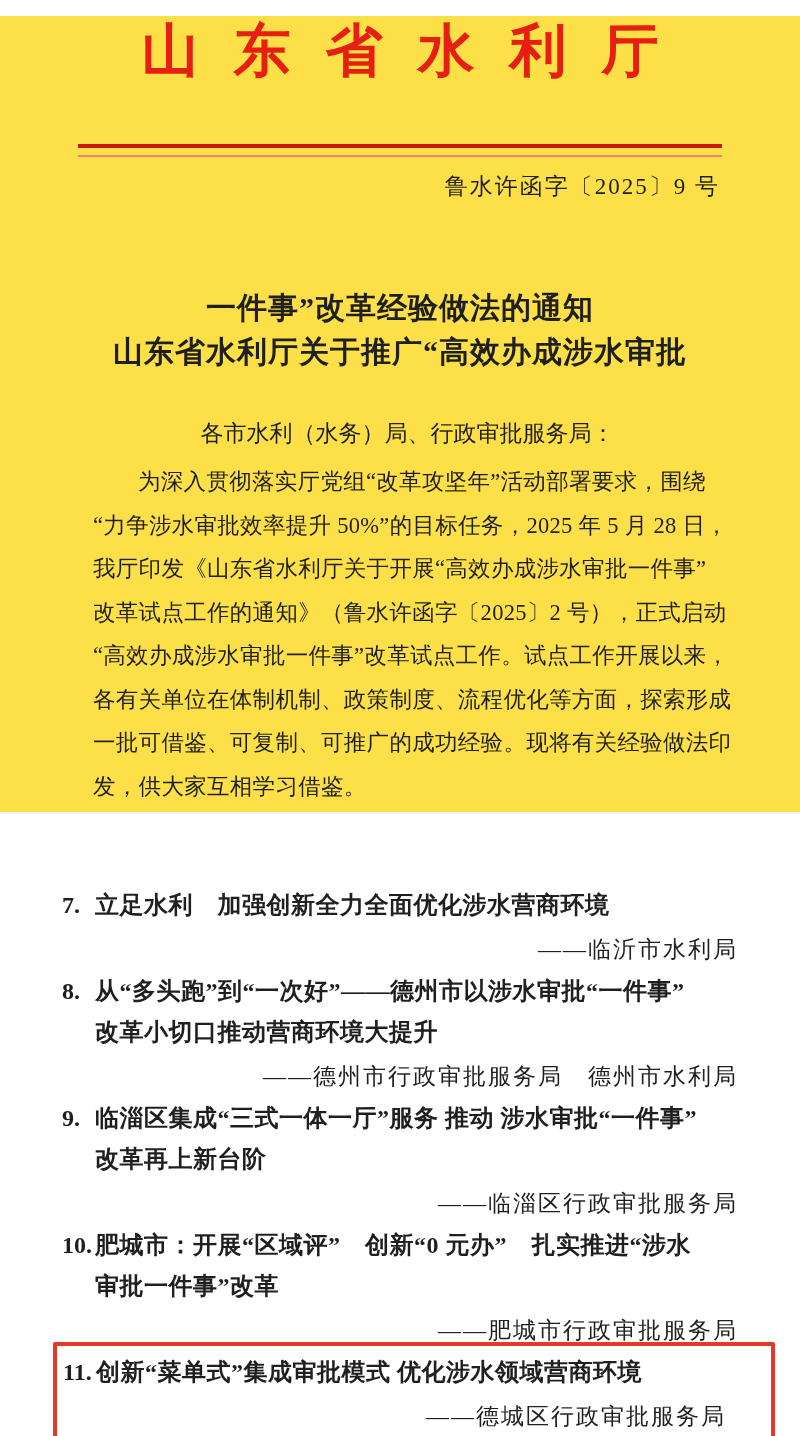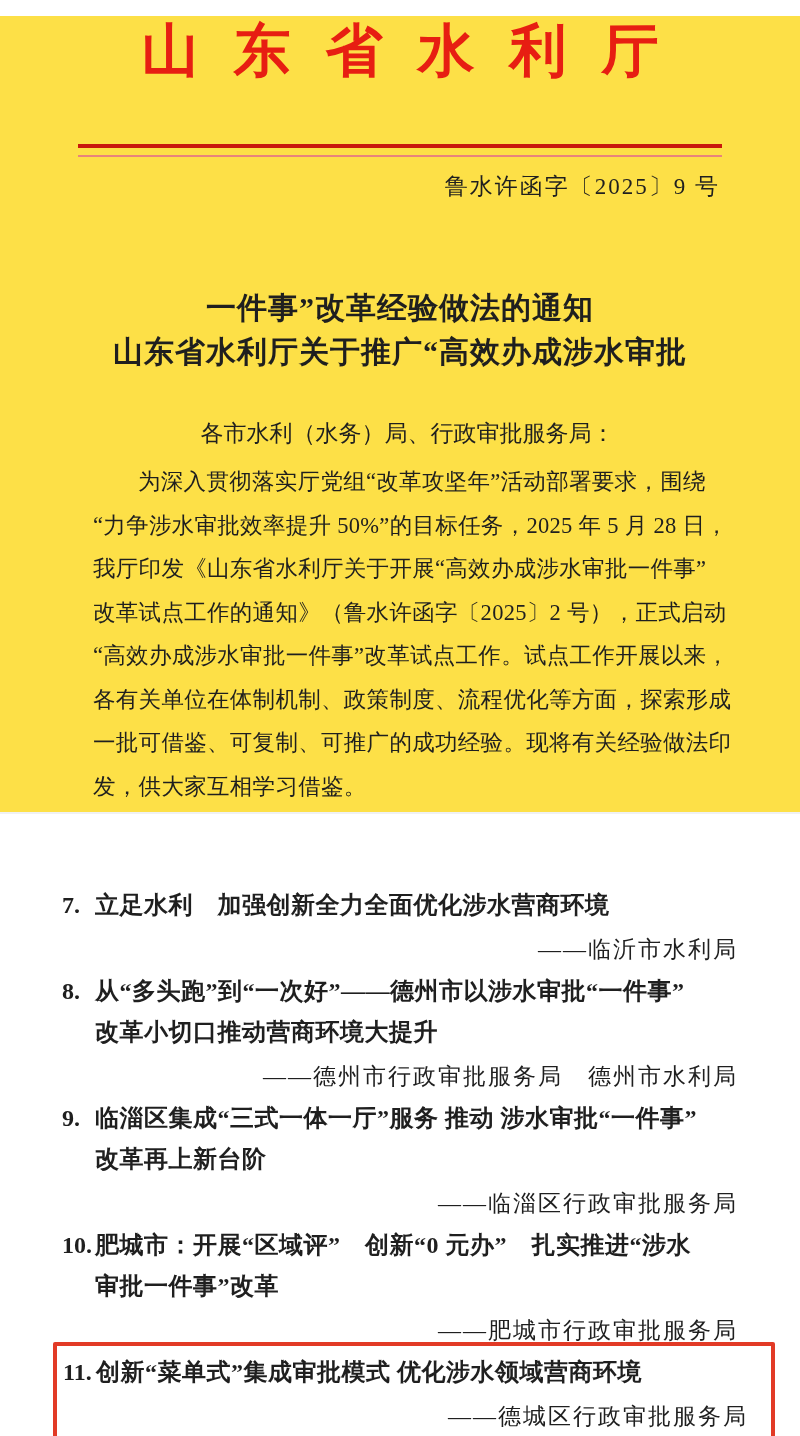--- a/index.html
+++ b/index.html
@@ -103,21 +103,21 @@
     white-space:pre-wrap;
   }
   .highlight-box{
     margin-top:-9px;
     margin-left:-9px;
     margin-right:25px;
     border:4px solid var(--box-red);
     border-radius:2px;
     padding:6px 0 3px 6px;
   }
-  .highlight-box .item-attr{padding-right:23px;}
+  .highlight-box .item-attr{padding-right:45px;}
 </style>
 </head>
 <body>
 
 <div class="page-one">
   <div class="agency">山东省水利厅</div>
   <div class="rule-thick"></div>
   <div class="rule-thin"></div>
   <div class="doc-number">鲁水许函字〔2025〕9 号</div>
   <div class="doc-title">

